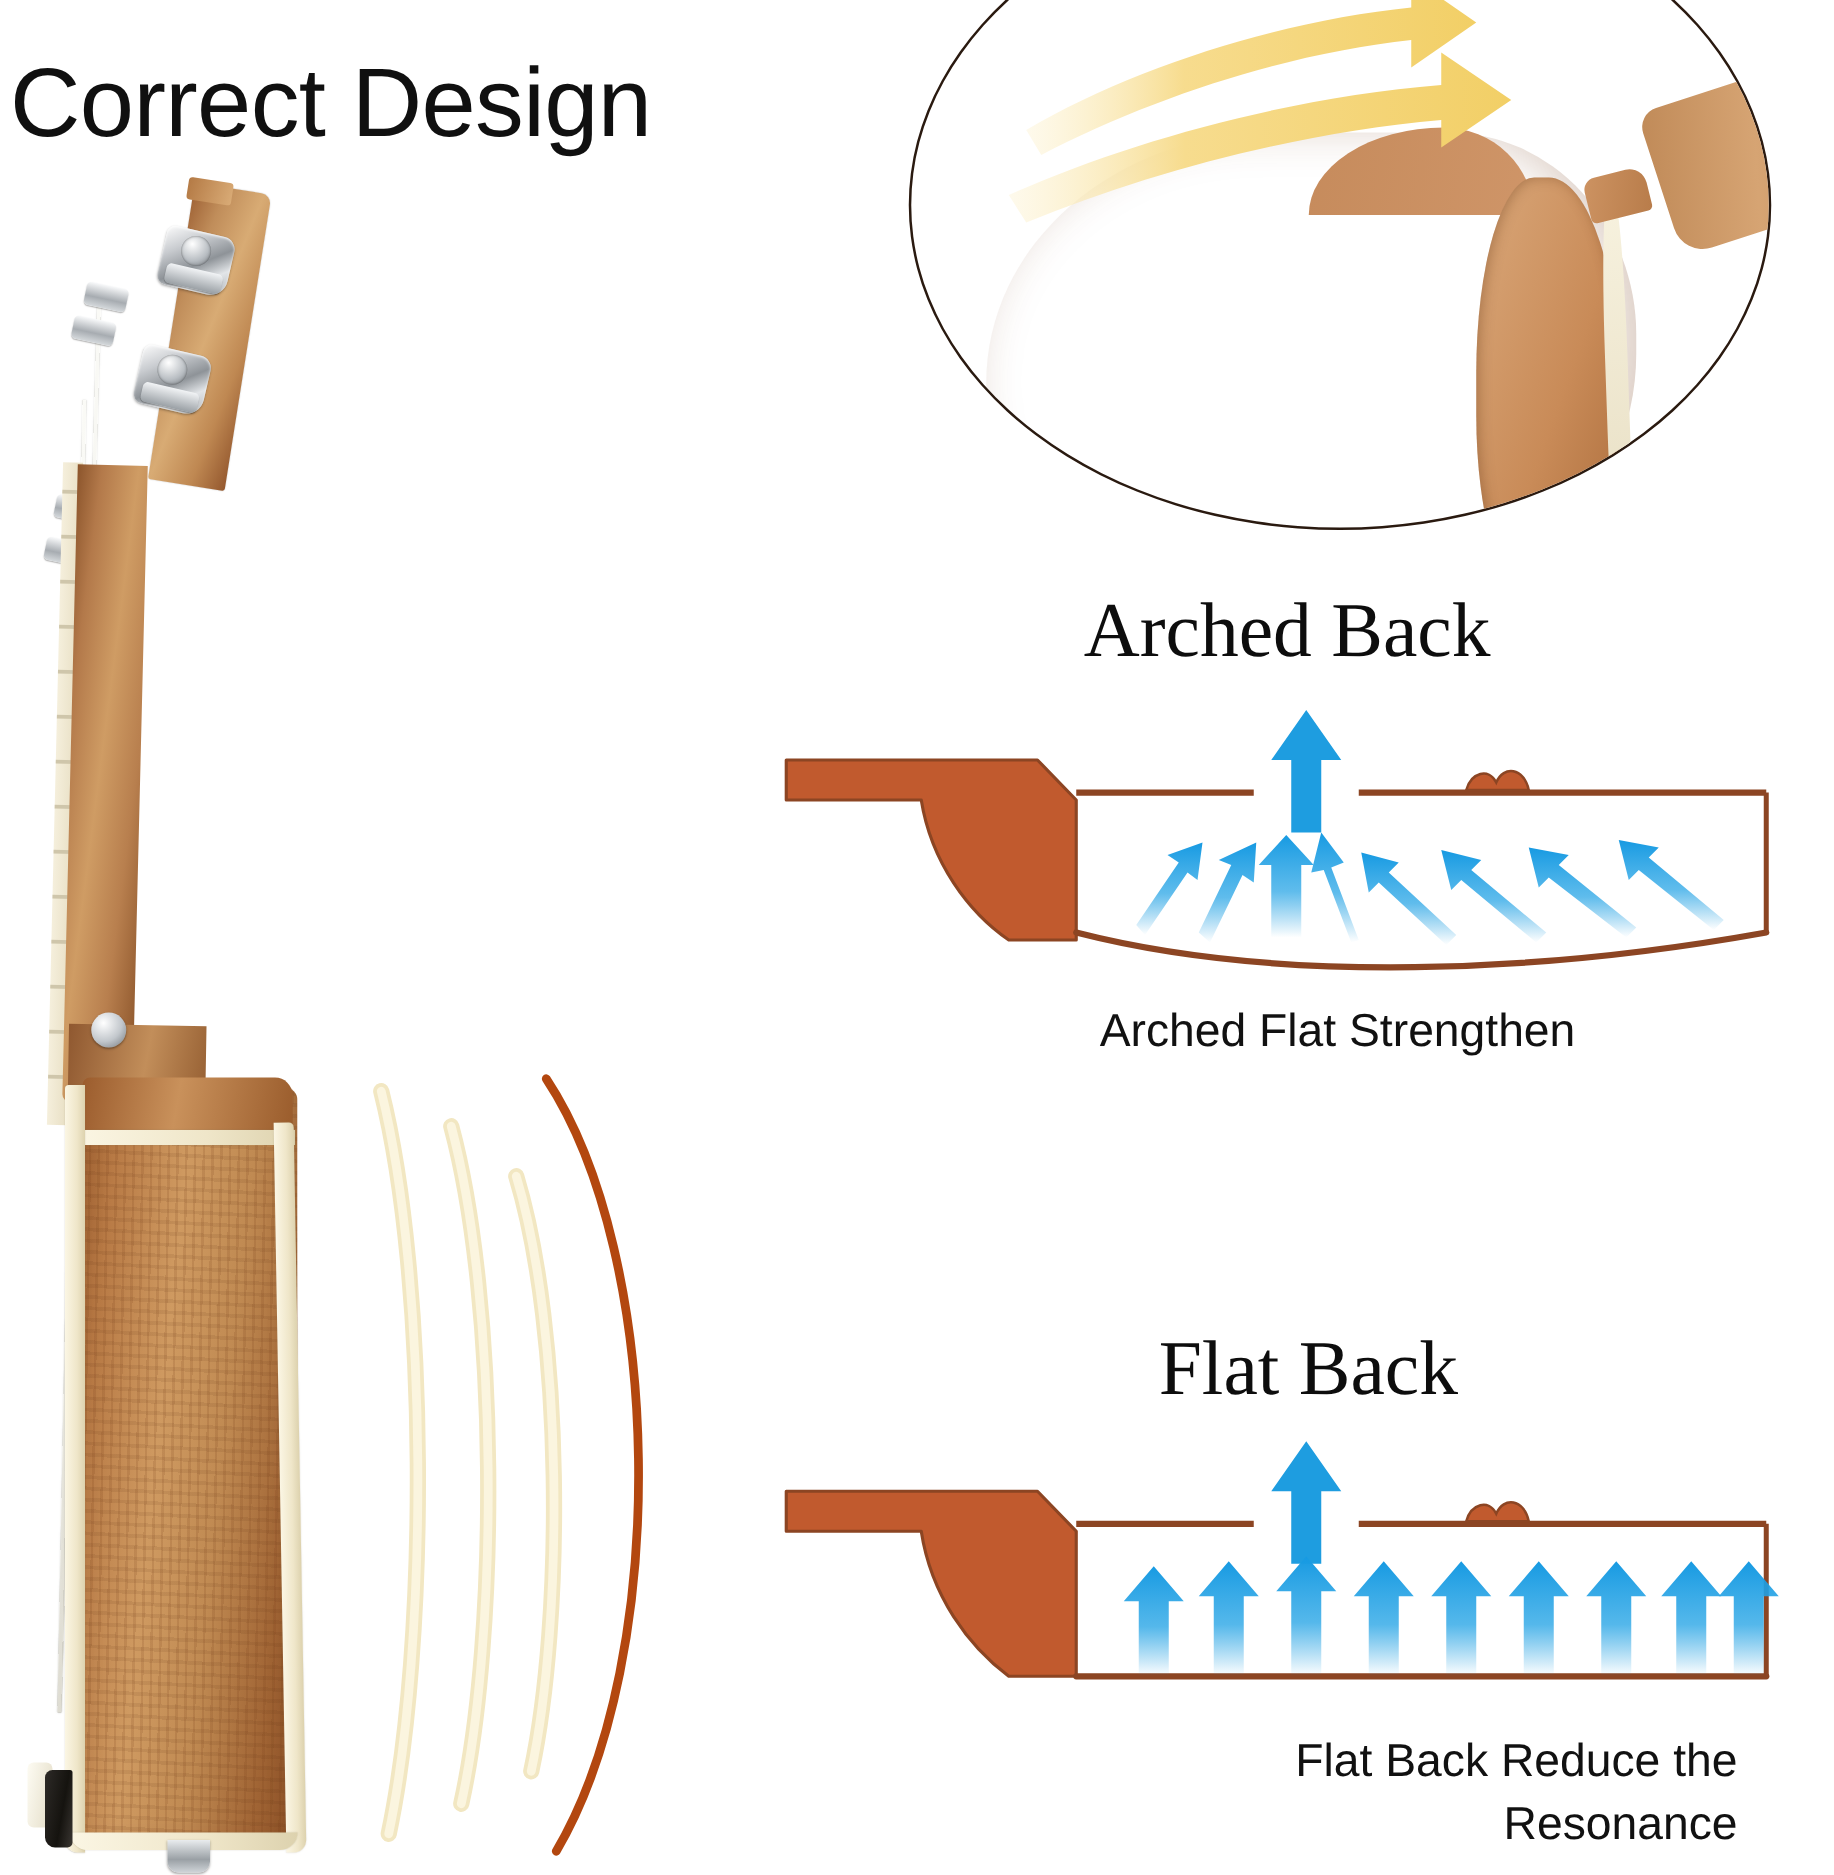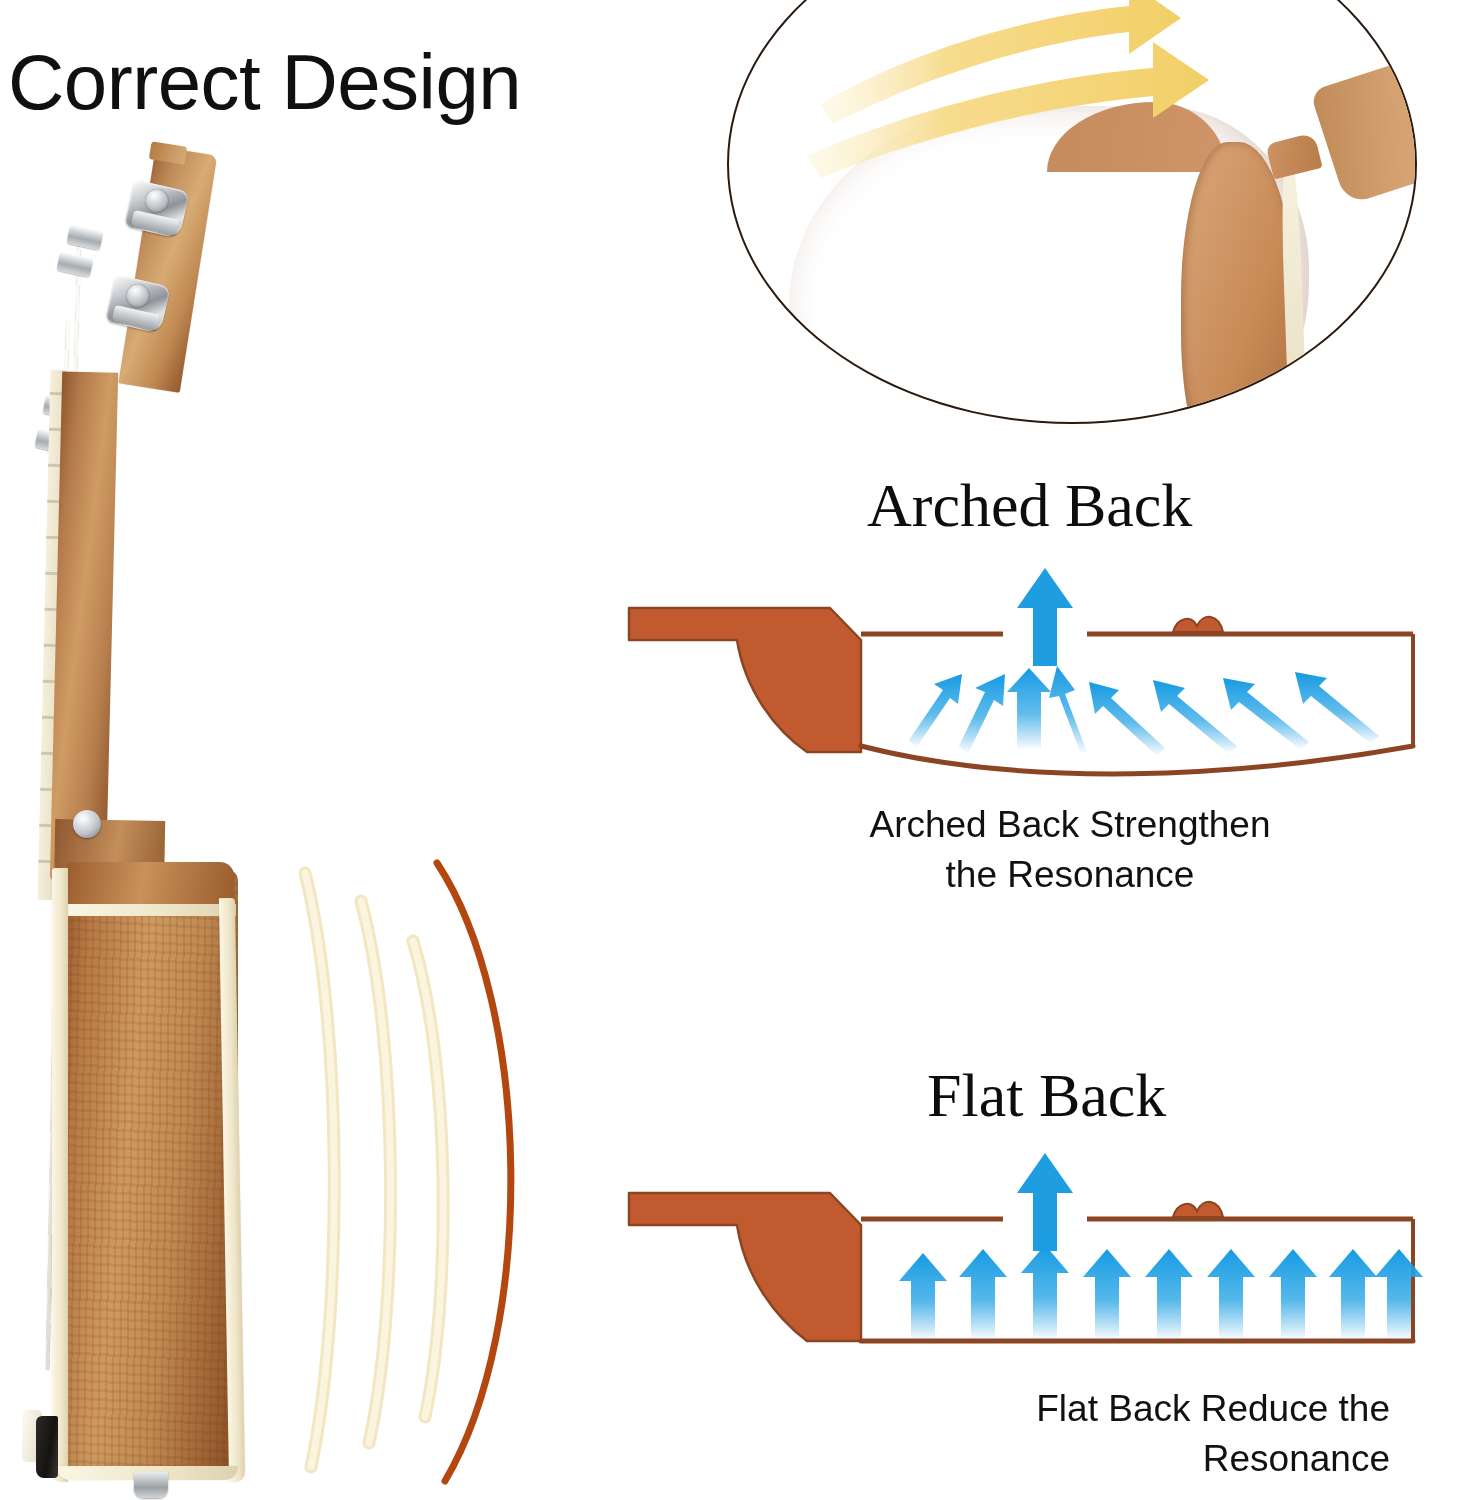--- a/index.html
+++ b/index.html
@@ -360,22 +360,21 @@
         <path d="M462 182 L440 124 L450 120 L432 96 L424 128 L434 126 L456 184 Z" fill="url(#convArrow)"></path>
         <path d="M540 178 L486 128 L494 120 L464 112 L470 144 L478 136 L532 186 Z" fill="url(#convArrow)"></path>
         <path d="M612 176 L552 126 L560 118 L528 110 L536 142 L544 134 L604 184 Z" fill="url(#convArrow)"></path>
         <path d="M684 172 L622 122 L630 114 L598 108 L606 140 L614 132 L676 180 Z" fill="url(#convArrow)"></path>
         <path d="M754 166 L694 116 L702 108 L670 102 L678 134 L686 126 L746 174 Z" fill="url(#convArrow)"></path>
       </g>
     </svg>
   </div>
 
   <div class="section-caption" style="left:760px; top:800px;">
-    <div>Arched Back Strengthen</div>
-    <div>the Resonance</div>
+    <div>Arched Flat Strengthen</div>
   </div>
 
   <div class="section-heading" style="left:915px; top:1060px;margin-left:12px;">Flat Back</div>
 
   <div class="diagram" style="left:625px; top:1155px;">
     <svg width="800" height="220" viewBox="0 0 800 220">
       <defs>
         <linearGradient id="parArrow" x1="0" y1="1" x2="0" y2="0">
           <stop offset="0%" stop-color="#1E9DE0" stop-opacity="0"></stop>
           <stop offset="45%" stop-color="#2AA6E6" stop-opacity="0.8"></stop>

